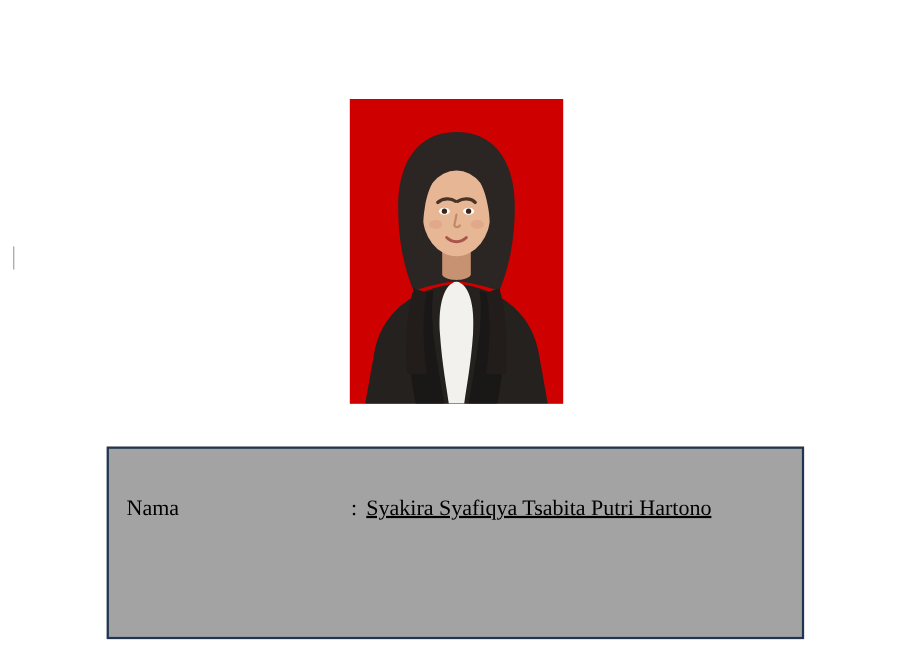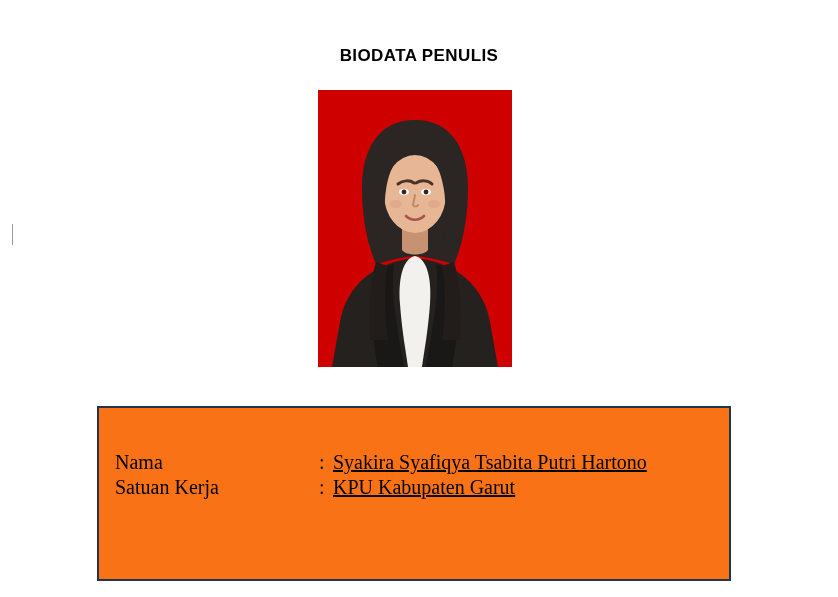--- a/index.html
+++ b/index.html
@@ -63,21 +63,21 @@
 
   
   .info-box {
     position: absolute;
     left: 97px;
     top: 406px;
     width: 634px;
     height: 175px;
     border: 2px solid #1f3550;
     box-sizing: border-box;
-    background: #f97316;
+    background: #a3a3a3;
   }
 
   .info-table {
     position: absolute;
     left: 16px;
     top: 42px;
     border-collapse: collapse;
   }
   .info-table td {
     font-family: "Liberation Serif", serif;
@@ -102,21 +102,20 @@
   .email-link {
     color: #000000;
     text-decoration: underline;
   }
 </style>
 </head>
 <body>
 
 <div class="page">
 
-  <div class="doc-title">BIODATA PENULIS</div>
 
   <div class="margin-tick"></div>
 
   <div class="photo-frame">
     <svg class="photo-svg" viewBox="0 0 194 277" xmlns="http://www.w3.org/2000/svg">
       <rect x="0" y="0" width="194" height="277" fill="#cf0000"></rect>
 
       <path d="M97 168 C 56 172, 28 196, 22 232 L 14 277 L 180 277 L 172 232 C 166 196, 138 172, 97 168 Z" fill="#25211f"></path>
 
       <path d="M76 174 C 72 205, 80 240, 86 277 L 60 277 C 52 240, 52 200, 62 178 Z" fill="#1a1817"></path>
@@ -153,22 +152,17 @@
   </div>
 
   <div class="info-box">
     <table class="info-table">
       <tbody>
         <tr>
           <td class="col-label">Nama</td>
           <td class="col-colon">:</td>
           <td class="col-value">Syakira Syafiqya Tsabita Putri Hartono</td>
         </tr>
-        <tr>
-          <td class="col-label">Satuan Kerja</td>
-          <td class="col-colon">:</td>
-          <td class="col-value">KPU Kabupaten Garut</td>
-        </tr>
       </tbody>
     </table>
   </div>
 
 </div>
 
 </body></html>

